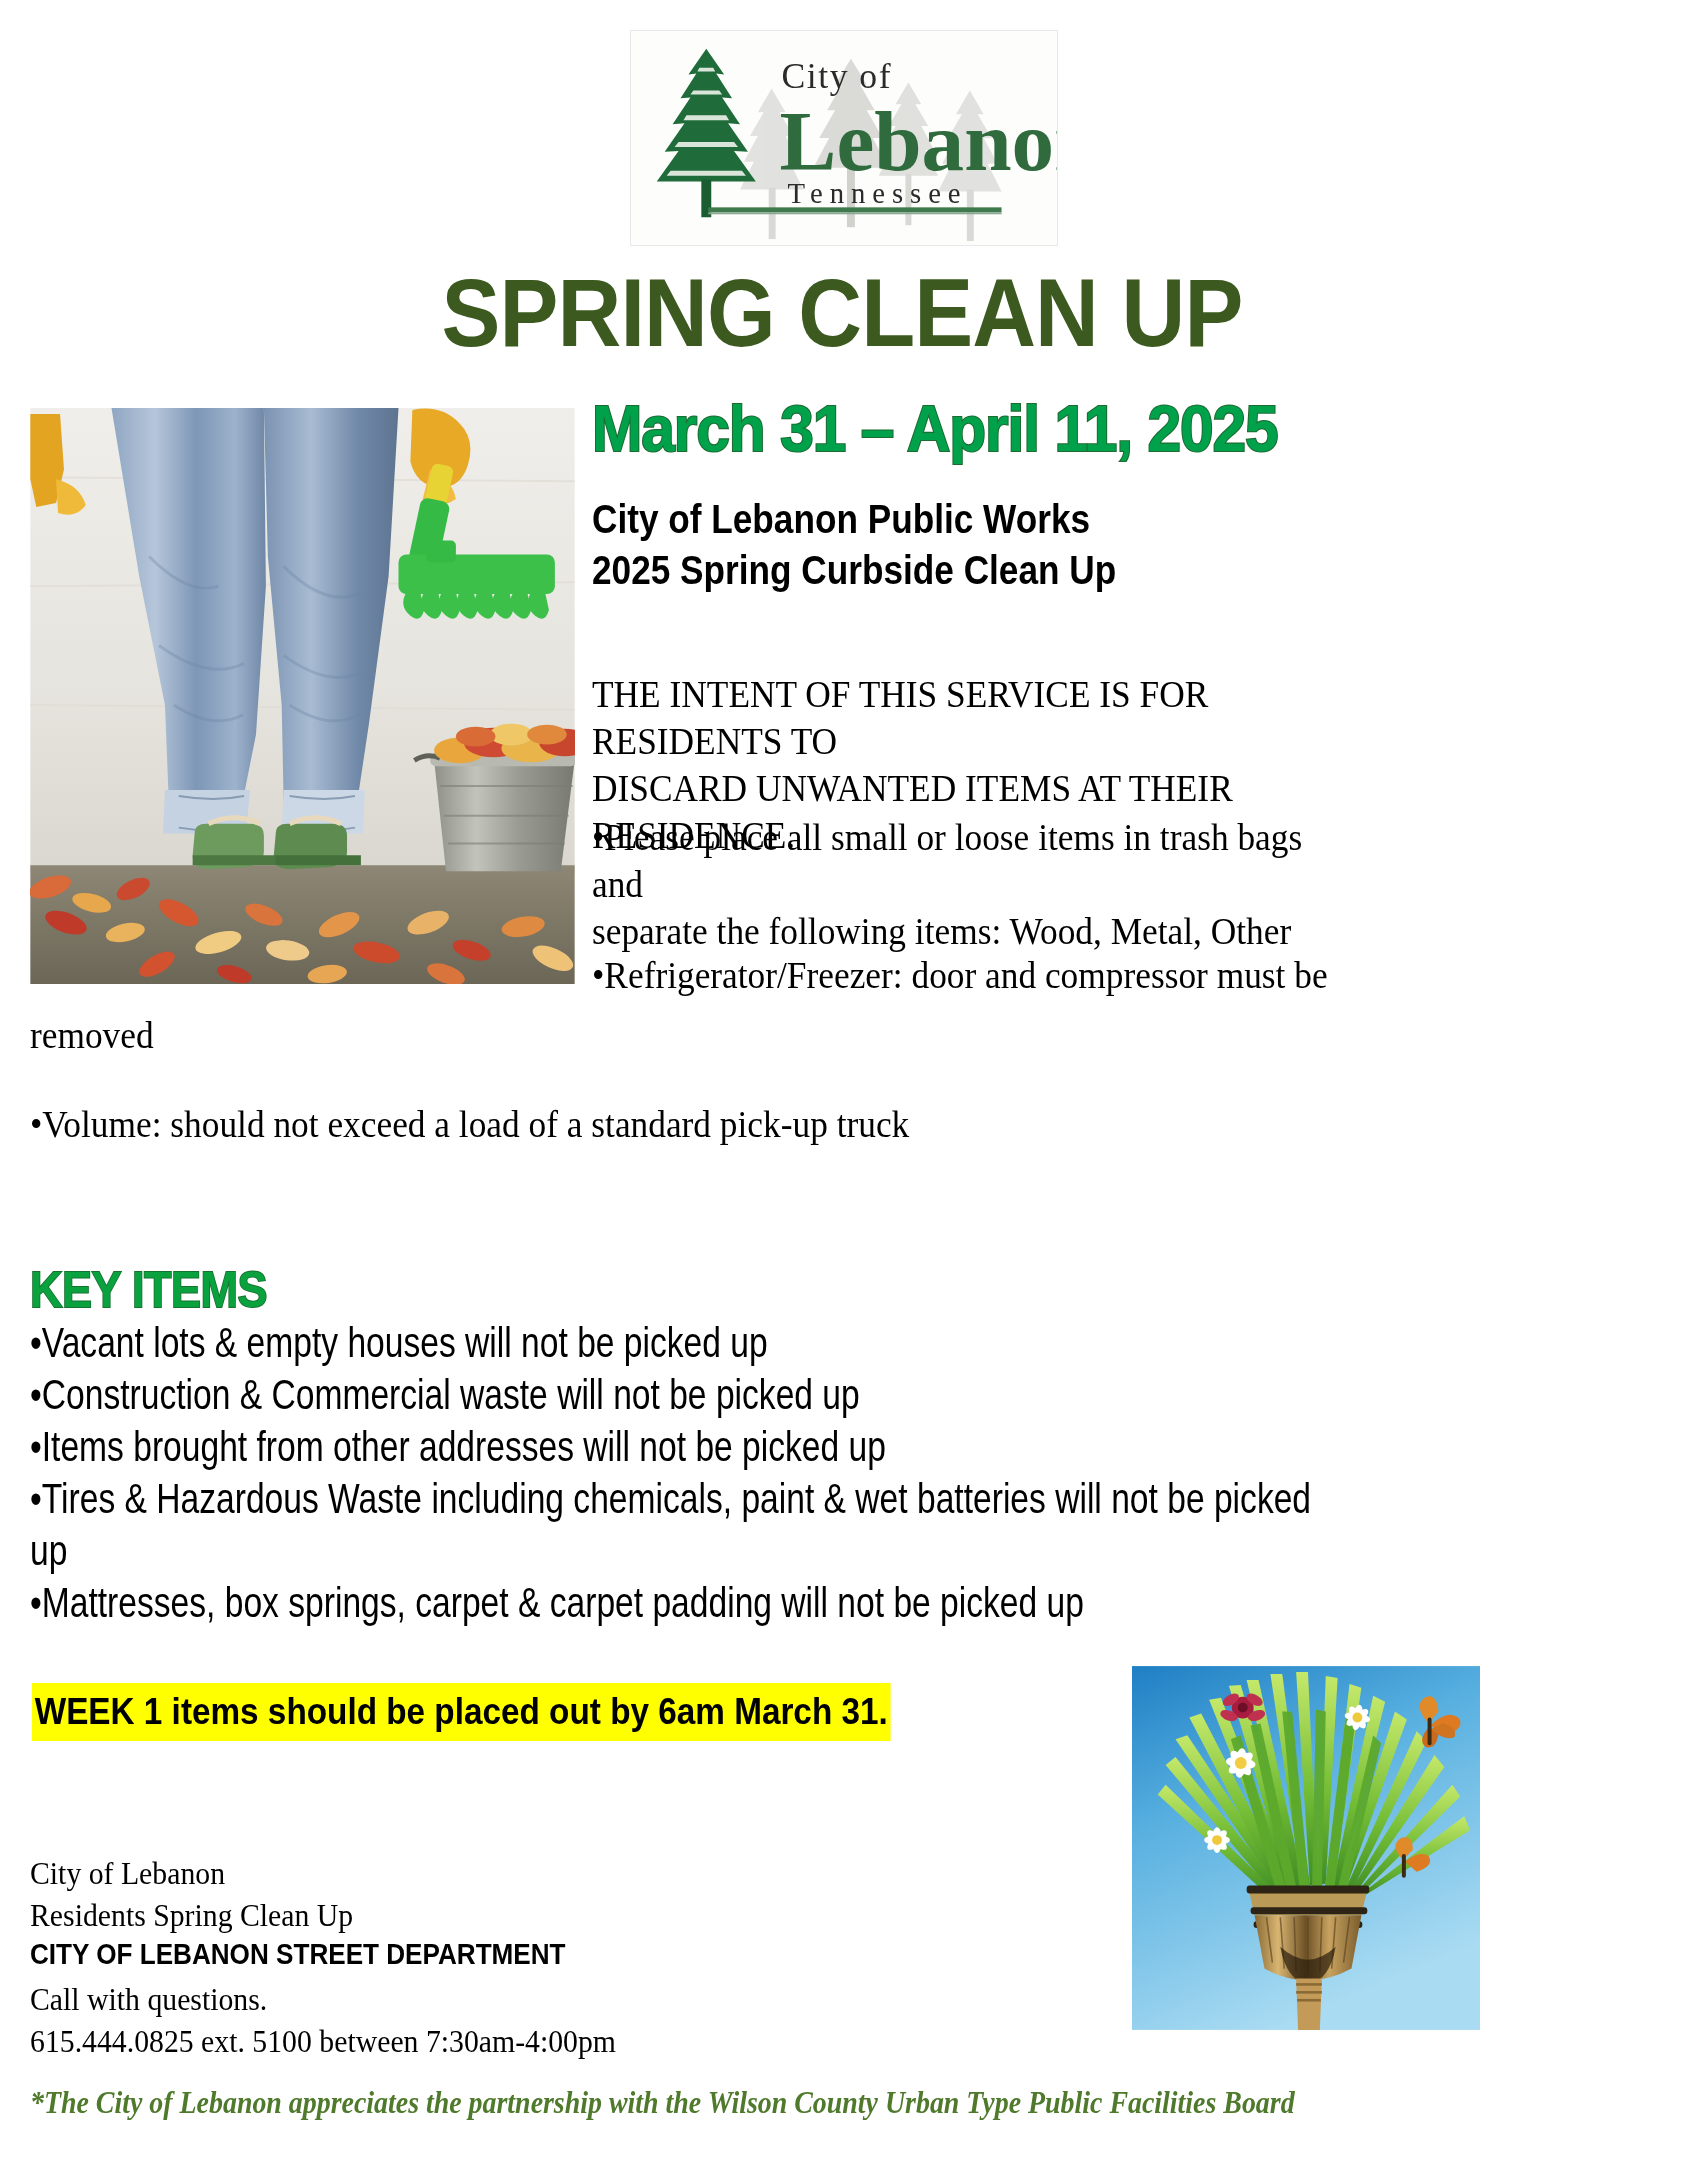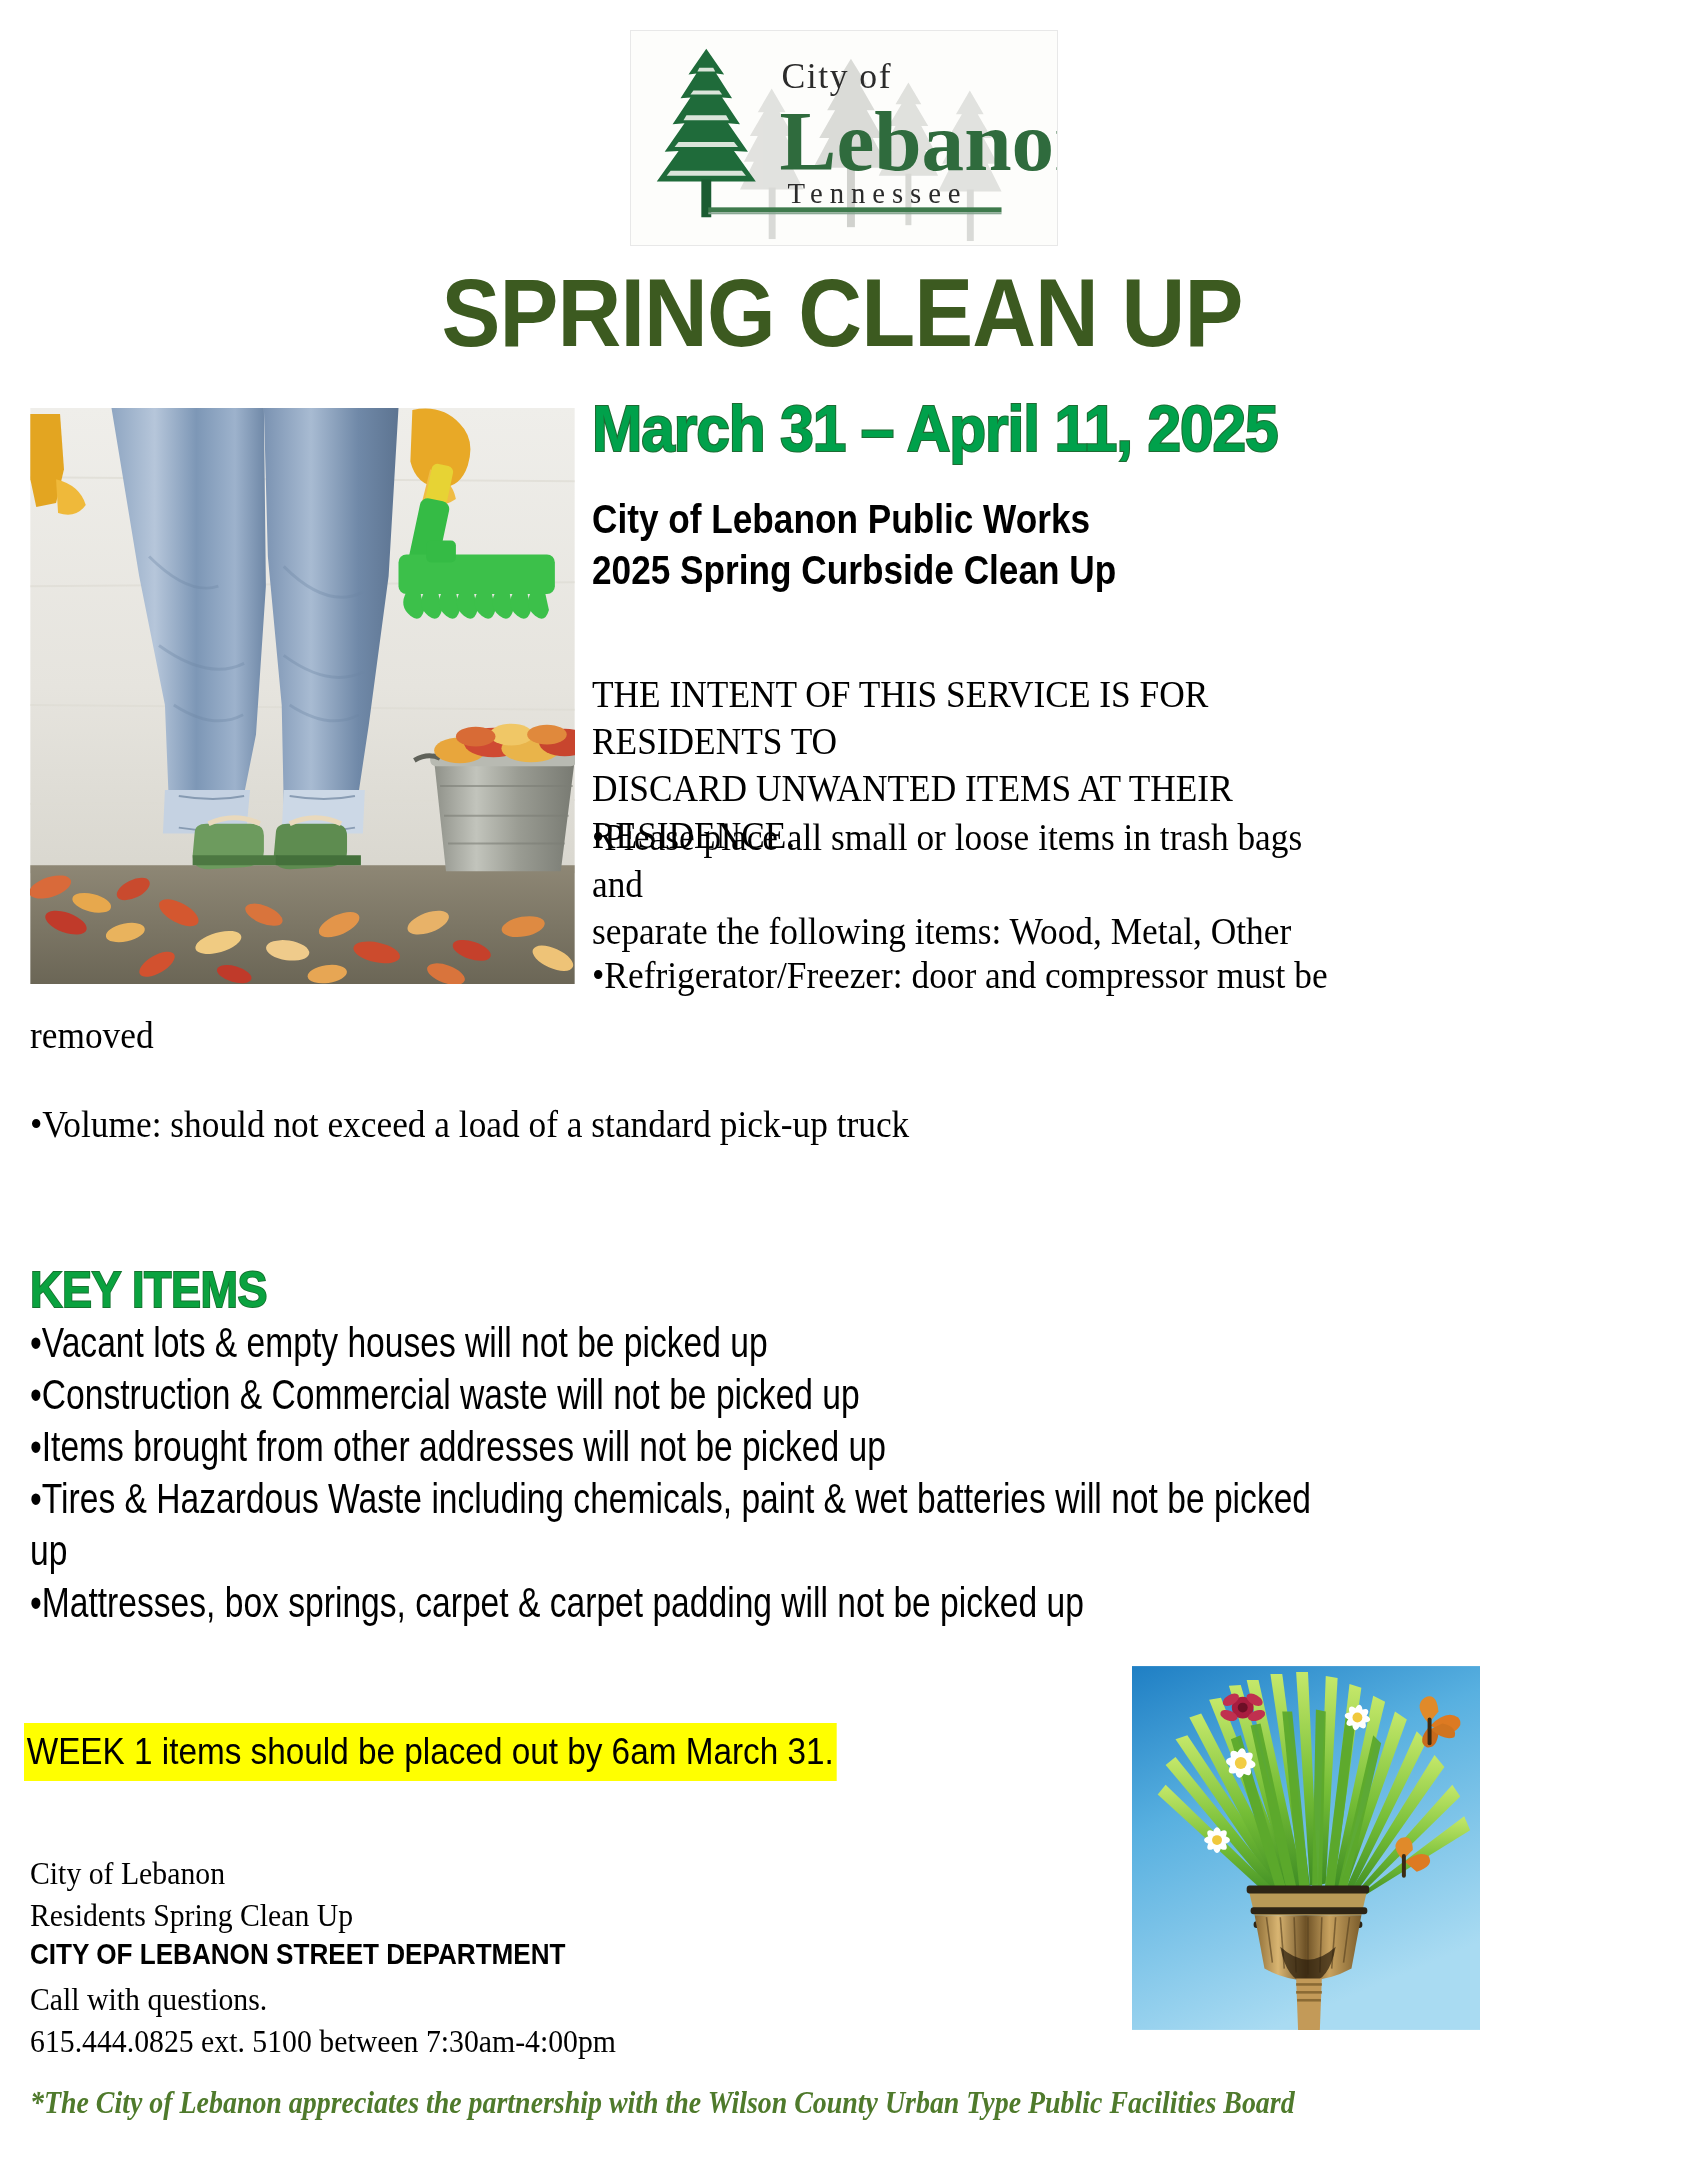--- a/index.html
+++ b/index.html
@@ -84,25 +84,24 @@
   .key-list{
     position:absolute;left:30px;top:1317px;width:1624px;
     font-family:"Liberation Sans",sans-serif;
     font-weight:400;font-size:42px;line-height:1.24;color:#000;
     transform:scaleX(.80);transform-origin:left top;
   }
   .key-list div{white-space:normal;}
 
   
   .week{
-    position:absolute;left:24px;
+    position:absolute;left:32px;
     font-family:"Liberation Sans",sans-serif;
-    font-weight:400;font-size:37px;line-height:1.45;color:#000;
+    font-weight:700;font-size:37px;line-height:1.45;color:#000;
     white-space:nowrap;
-    margin-top:40px;
   }
   .week span{background:#ffff00;padding:2px 3px;
     display:inline-block;transform:scaleX(.9);transform-origin:left center;}
   .week.w1{top:1683px;}
   .week.w2{top:1747px;}
 
   
   .foot{
     position:absolute;left:30px;
     font-family:"Liberation Serif",serif;

